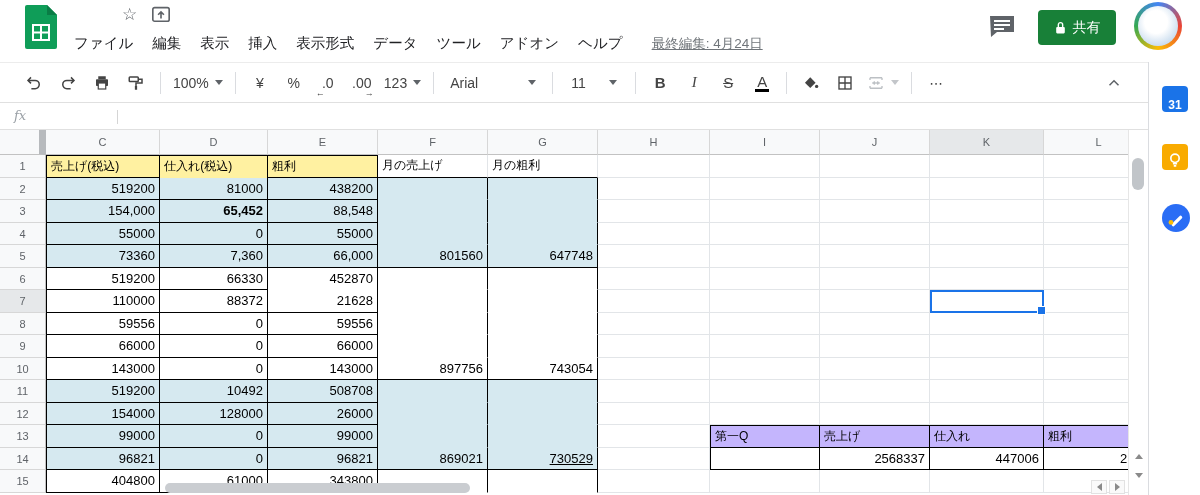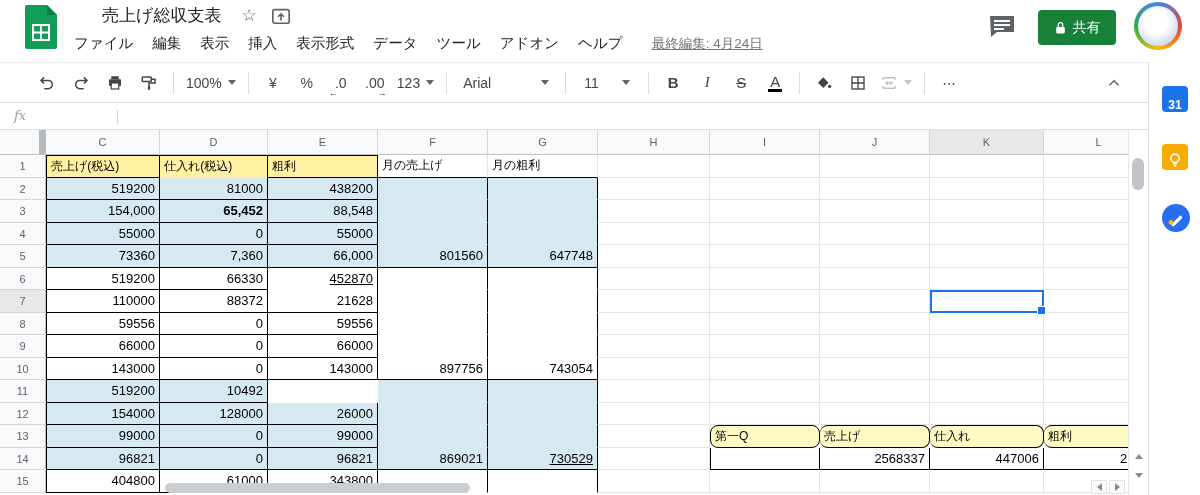--- a/index.html
+++ b/index.html
@@ -19,21 +19,21 @@
   .comment-btn{position:absolute;left:988px;top:14px;width:28px;height:26px;}
   .share-btn{position:absolute;left:1038px;top:10px;width:78px;height:35px;background:#188038;border-radius:4px;
     display:flex;align-items:center;justify-content:center;color:#fff;font-size:14px;}
   .share-btn svg{margin-right:6px;}
   .avatar{position:absolute;left:1134px;top:2px;width:48px;height:48px;border-radius:50%;
     background:conic-gradient(#4285f4,#ea4335,#fbbc04,#34a853,#4285f4);display:flex;align-items:center;justify-content:center;}
   .avatar-inner{width:40px;height:40px;border-radius:50%;background:radial-gradient(circle at 45% 40%,#ffffff 0 35%,#cfe0f0 70%,#aac8e8);}
 
   
   .toolbar{position:absolute;left:0;top:62px;width:1148px;height:41px;background:#fff;
-    border-top:1px solid #ececec;border-bottom:1px solid #e0e0e0;display:flex;align-items:center;box-sizing:border-box;padding-left:30px;}
+    border-top:1px solid #ececec;border-bottom:1px solid #e0e0e0;display:flex;align-items:center;box-sizing:border-box;padding-left:17px;}
   .tbtn{height:26px;min-width:24px;display:flex;align-items:center;justify-content:center;
     margin:0 5px;color:#444;font-size:14px;white-space:nowrap;position:relative;}
   .tsep{width:1px;height:22px;background:#dadce0;margin:0 7px;}
   .dd{width:0;height:0;border-left:4px solid transparent;border-right:4px solid transparent;border-top:5px solid #5f6368;margin-left:6px;}
   .dd.gray{border-top-color:#c3c6ca;}
   .bold-b{font-weight:bold;font-size:15px;}
   .italic-i{font-style:italic;font-family:"Liberation Serif","DejaVu Serif",serif;font-size:15px;}
   .strike-s{text-decoration:line-through;font-size:15px;}
   .color-a{font-size:15px;border-bottom:3px solid #000;line-height:15px;padding:0 2px;}
   .subarr{font-size:9px;color:#444;position:absolute;bottom:-2px;}
@@ -59,21 +59,21 @@
     color:#5f6368;font-size:11px;text-align:center;line-height:22px;}
   .hl{background:#e6e8ea;}
   .cell{background:#fff;border-right:1px solid #e2e5e8;border-bottom:1px solid #e2e5e8;
     font-size:13px;line-height:21px;padding:0 4px;color:#000;overflow:hidden;white-space:nowrap;}
   .cell.num{text-align:right;}
   .cell.left{text-align:left;font-size:12px;}
   .cell.bold{font-weight:bold;}
   .cell.yellow{background:#fff1a1;border-right-color:#000;border-bottom-color:#000;}
   .cell.blue{background:#d6e9f0;border-right-color:#000;border-bottom-color:#000;}
   .cell.white{background:#fff;border-right-color:#000;border-bottom-color:#000;}
-  .cell.teal{background:#fef9c3;border-right-color:#000;border-bottom-color:#000;border-radius:8px;}
+  .cell.teal{background:#c4b5fd;border-right-color:#000;border-bottom-color:#000;}
   .cell.plain{background:#fff;}
   .cell.bt{border-top:1px solid #000;}
   .cell.bl{border-left:1px solid #000;}
   .cell.nb{border-bottom-color:transparent;}
   .cell.bbk{border-bottom-color:#000;}
   .cell.sel{border:2px solid #1a73e8;background:transparent;z-index:4;overflow:visible;}
   .cell.sel::after{content:"";position:absolute;right:-4px;bottom:-4px;width:7px;height:7px;
     background:#1a73e8;border:1px solid #fff;}
 
   
@@ -101,21 +101,20 @@
 
 <div class="page">
 
   <div class="topbar">
     <svg class="logo" viewBox="0 0 34 46">
       <path d="M3 1 h20 l10 10 v32 a2 2 0 0 1 -2 2 H3 a2 2 0 0 1 -2 -2 V3 a2 2 0 0 1 2 -2 z" fill="#0f9d58"></path>
       <path d="M23 1 l10 10 h-10 z" fill="#0a7d46"></path>
       <path d="M9 21 h16 v15 H9 z M9 28.5 h16 M17 21 v15" fill="none" stroke="#fff" stroke-width="2"></path>
     </svg>
     <div class="title-row">
-      <span class="doc-title">売上げ総収支表</span>
       <span class="star">☆</span>
       <svg class="foldericon" viewBox="0 0 22 22">
         <rect x="2" y="4" width="18" height="15" rx="2" fill="none" stroke="#5f6368" stroke-width="1.8"></rect>
         <path d="M11 16 v-7 M7.8 11.8 L11 8.6 l3.2 3.2" fill="none" stroke="#5f6368" stroke-width="1.8"></path>
       </svg>
     </div>
     <div class="menu-row">
       <span class="menu-item">ファイル</span>
       <span class="menu-item">編集</span>
       <span class="menu-item">表示</span>
@@ -307,21 +306,21 @@
       <div class="cell blue num" style="left: 378px; top: 115px; width: 110px; height: 22.5px;">801560</div>
       <div class="cell blue num" style="left: 488px; top: 115px; width: 110px; height: 22.5px;">647748</div>
       <div class="cell" style="left: 598px; top: 115px; width: 112px; height: 22.5px;"></div>
       <div class="cell" style="left: 710px; top: 115px; width: 110px; height: 22.5px;"></div>
       <div class="cell" style="left: 820px; top: 115px; width: 110px; height: 22.5px;"></div>
       <div class="cell" style="left: 930px; top: 115px; width: 114px; height: 22.5px;"></div>
       <div class="cell" style="left: 1044px; top: 115px; width: 110px; height: 22.5px;"></div>
       <div class="rowhdr" style="left: 0px; top: 137.5px; width: 46px; height: 22.5px;">6</div>
       <div class="cell white num bl" style="left: 46px; top: 137.5px; width: 114px; height: 22.5px;">519200</div>
       <div class="cell white num" style="left: 160px; top: 137.5px; width: 108px; height: 22.5px;">66330</div>
-      <div class="cell white num" style="left: 268px; top: 137.5px; width: 110px; height: 30px; text-decoration: underline;">452870</div>
+      <div class="cell white num" style="left: 268px; top: 137.5px; width: 110px; height: 30px;">452870</div>
       <div class="cell white nb" style="left: 378px; top: 137.5px; width: 110px; height: 22.5px;"></div>
       <div class="cell white nb" style="left: 488px; top: 137.5px; width: 110px; height: 22.5px;"></div>
       <div class="cell" style="left: 598px; top: 137.5px; width: 112px; height: 22.5px;"></div>
       <div class="cell" style="left: 710px; top: 137.5px; width: 110px; height: 22.5px;"></div>
       <div class="cell" style="left: 820px; top: 137.5px; width: 110px; height: 22.5px;"></div>
       <div class="cell" style="left: 930px; top: 137.5px; width: 114px; height: 22.5px;"></div>
       <div class="cell" style="left: 1044px; top: 137.5px; width: 110px; height: 22.5px;"></div>
       <div class="rowhdr hl" style="left: 0px; top: 160px; width: 46px; height: 22.5px;">7</div>
       <div class="cell white num bl" style="left: 46px; top: 160px; width: 114px; height: 22.5px;">110000</div>
       <div class="cell white num" style="left: 160px; top: 160px; width: 108px; height: 22.5px;">88372</div>
@@ -362,20 +361,21 @@
       <div class="cell white num" style="left: 378px; top: 227.5px; width: 110px; height: 22.5px;">897756</div>
       <div class="cell white num" style="left: 488px; top: 227.5px; width: 110px; height: 22.5px;">743054</div>
       <div class="cell" style="left: 598px; top: 227.5px; width: 112px; height: 22.5px;"></div>
       <div class="cell" style="left: 710px; top: 227.5px; width: 110px; height: 22.5px;"></div>
       <div class="cell" style="left: 820px; top: 227.5px; width: 110px; height: 22.5px;"></div>
       <div class="cell" style="left: 930px; top: 227.5px; width: 114px; height: 22.5px;"></div>
       <div class="cell" style="left: 1044px; top: 227.5px; width: 110px; height: 22.5px;"></div>
       <div class="rowhdr" style="left: 0px; top: 250px; width: 46px; height: 22.5px;">11</div>
       <div class="cell blue num bl" style="left: 46px; top: 250px; width: 114px; height: 22.5px;">519200</div>
       <div class="cell blue num" style="left: 160px; top: 250px; width: 108px; height: 22.5px;">10492</div>
+      <div class="cell blue num" style="left: 268px; top: 250px; width: 110px; height: 22.5px;">508708</div>
       <div class="cell blue nb" style="left: 378px; top: 250px; width: 110px; height: 22.5px;"></div>
       <div class="cell blue nb" style="left: 488px; top: 250px; width: 110px; height: 22.5px;"></div>
       <div class="cell" style="left: 598px; top: 250px; width: 112px; height: 22.5px;"></div>
       <div class="cell" style="left: 710px; top: 250px; width: 110px; height: 22.5px;"></div>
       <div class="cell" style="left: 820px; top: 250px; width: 110px; height: 22.5px;"></div>
       <div class="cell" style="left: 930px; top: 250px; width: 114px; height: 22.5px;"></div>
       <div class="cell" style="left: 1044px; top: 250px; width: 110px; height: 22.5px;"></div>
       <div class="rowhdr" style="left: 0px; top: 272.5px; width: 46px; height: 22.5px;">12</div>
       <div class="cell blue num bl" style="left: 46px; top: 272.5px; width: 114px; height: 22.5px;">154000</div>
       <div class="cell blue num" style="left: 160px; top: 272.5px; width: 108px; height: 22.5px;">128000</div>

